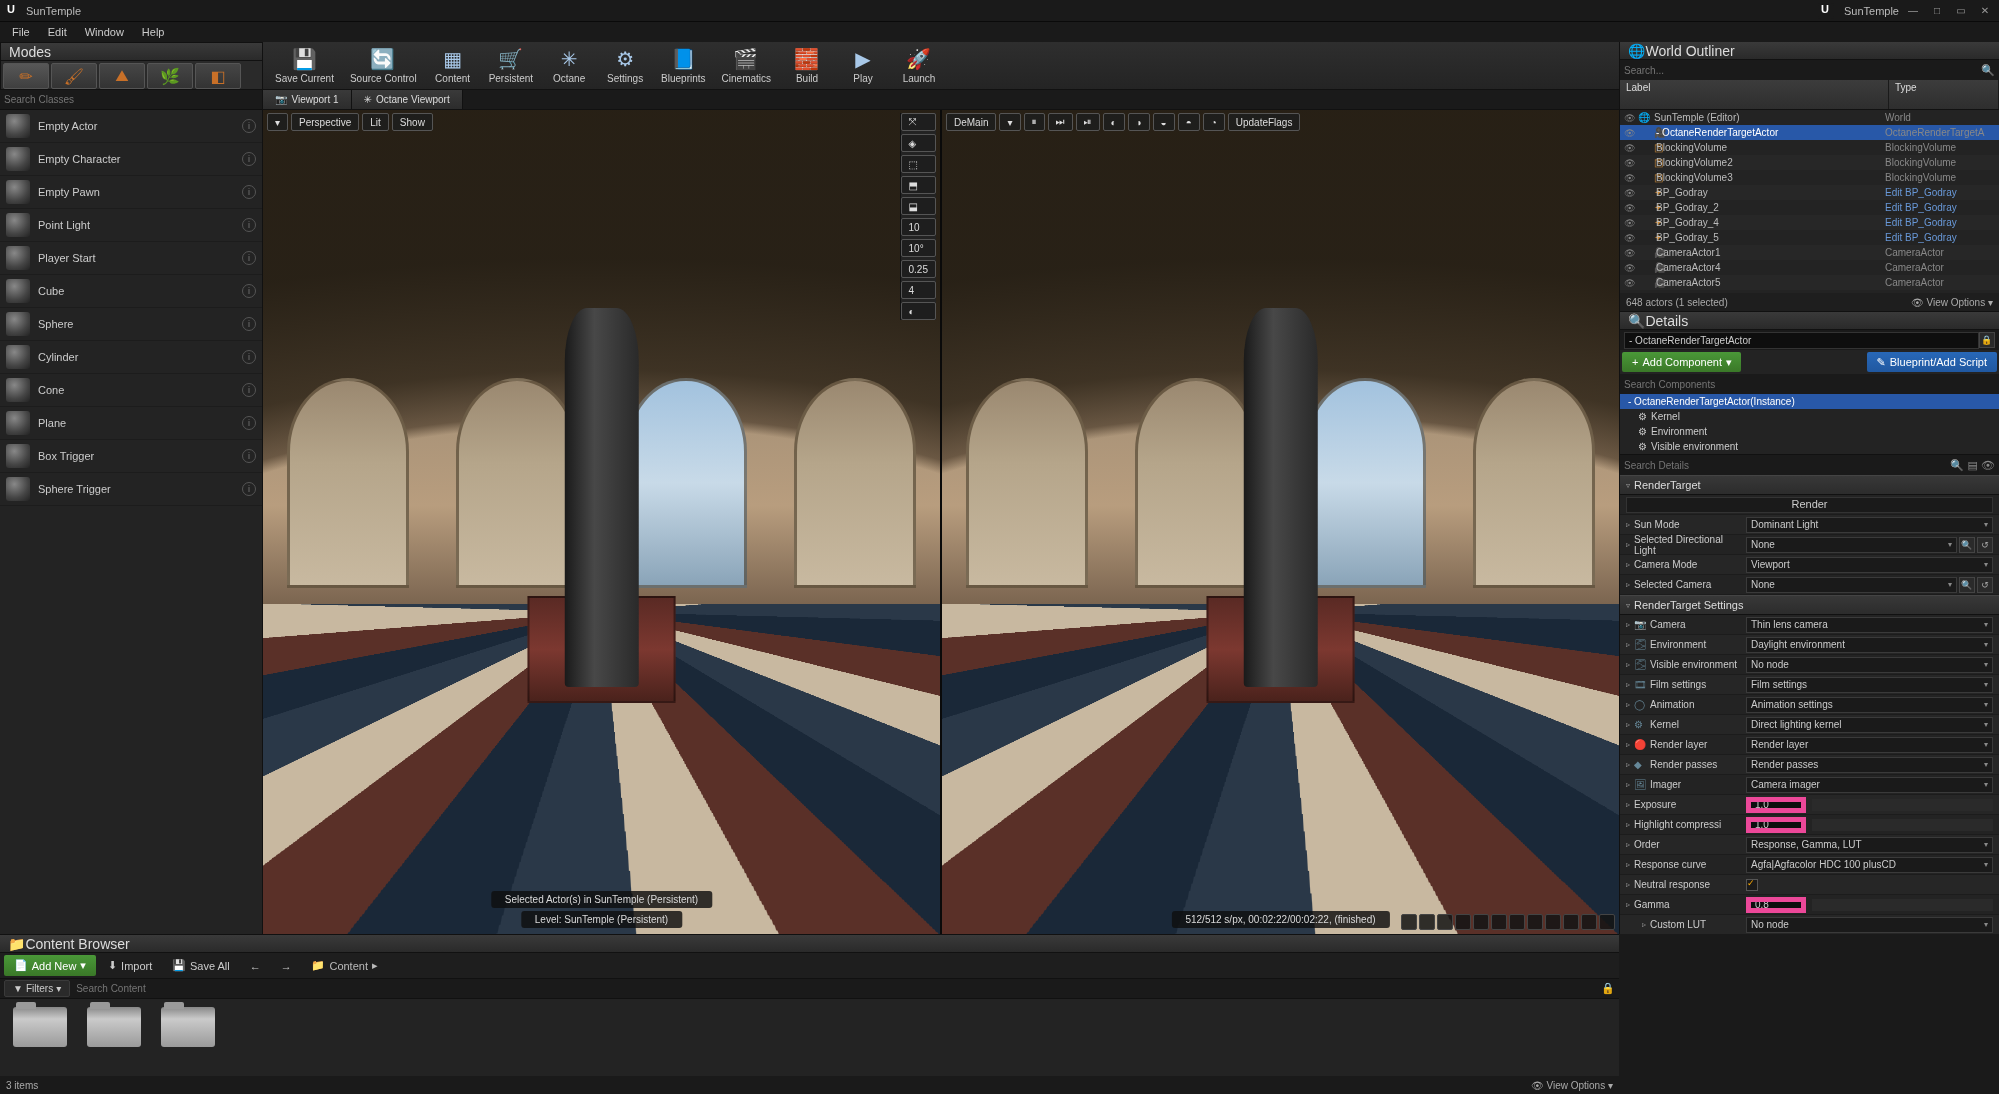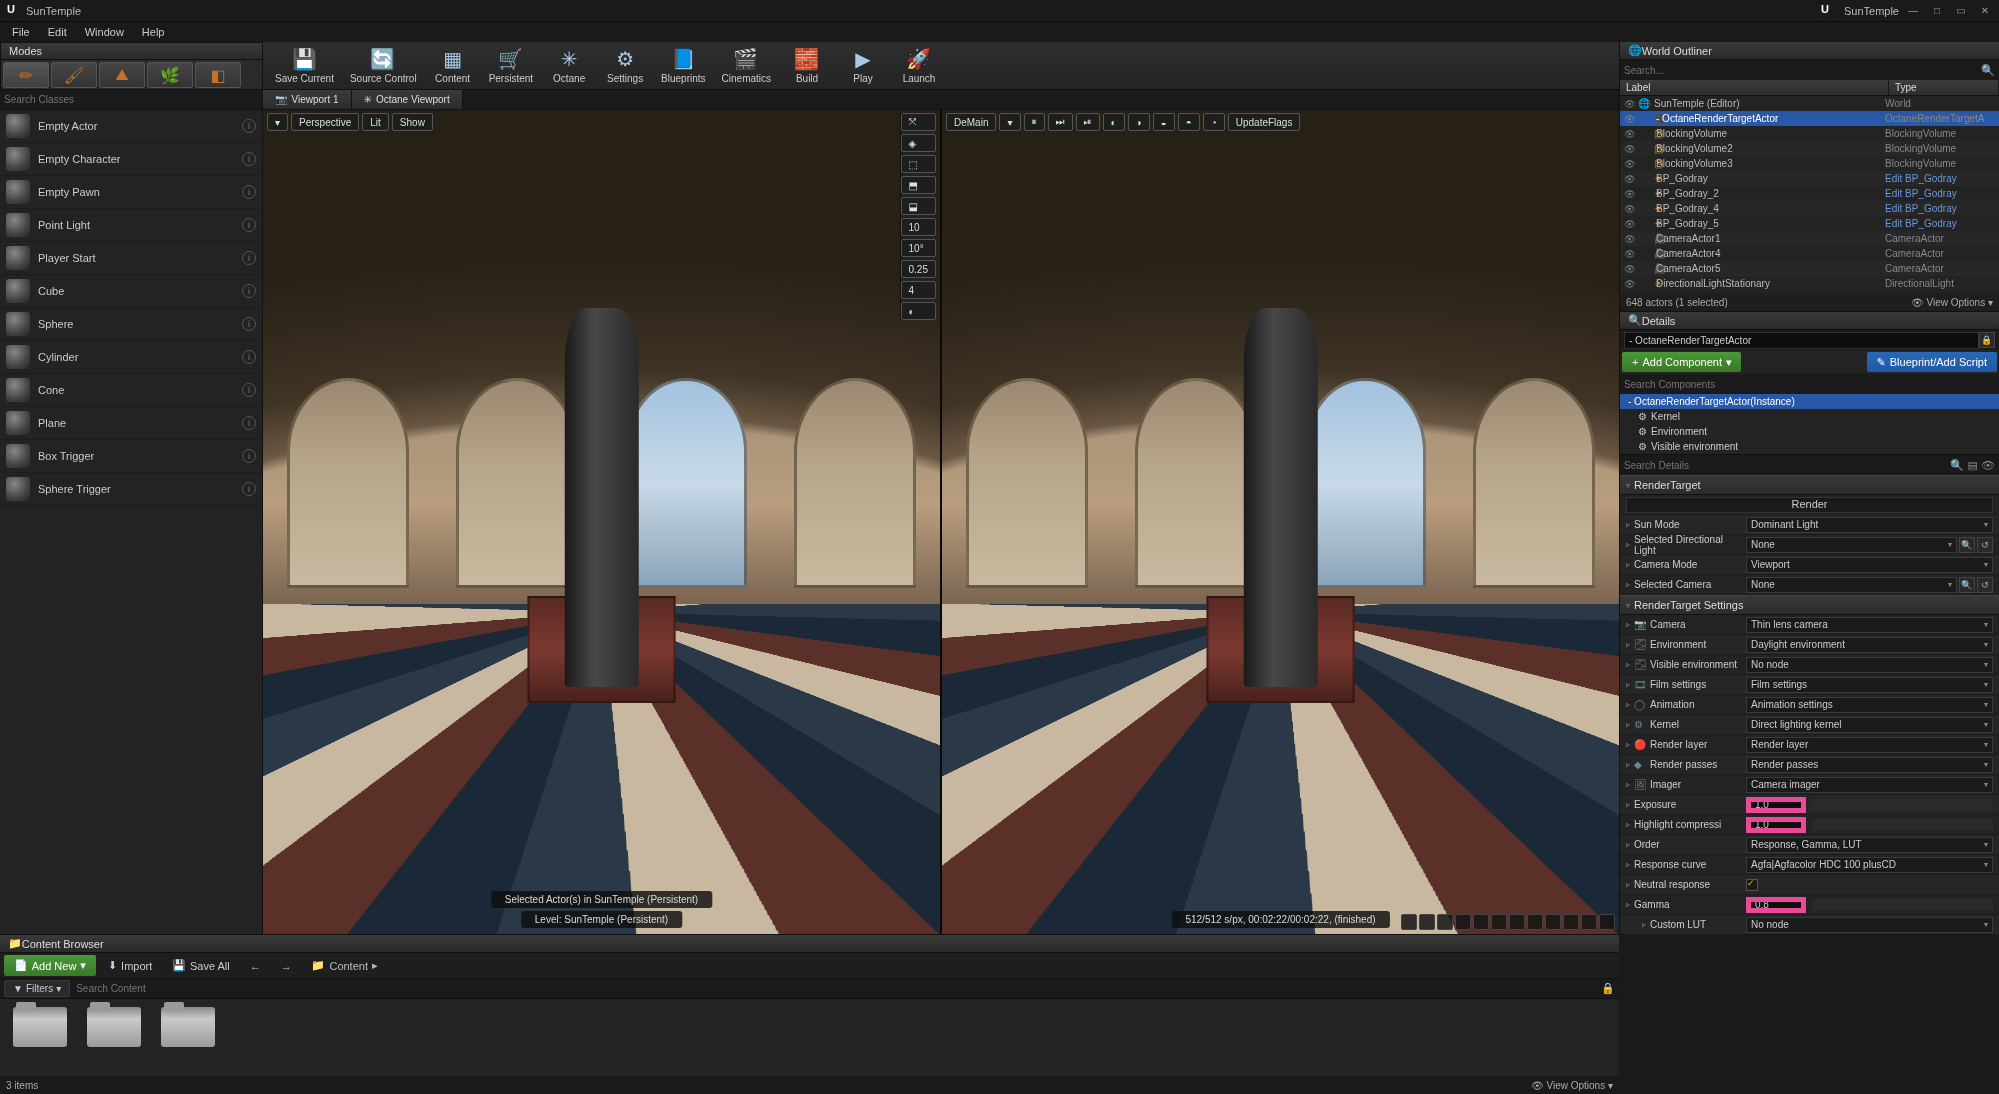--- a/index.html
+++ b/index.html
@@ -10,21 +10,21 @@
 .u-logo::before{content:"U";color:#fff;font-weight:bold;font-size:11px;position:absolute;left:3px;top:0}
 .title-right{margin-left:auto;display:flex;align-items:center;gap:4px}
 .win-btn{width:20px;height:16px;display:flex;align-items:center;justify-content:center;color:#999;font-size:10px}
 
 .menubar{height:20px;background:#1a1a1a;display:flex;align-items:center;padding:0 4px;gap:2px}
 .menu-item{padding:2px 8px;color:#ccc}
 
 .app{display:grid;grid-template-columns:263px 1fr 380px;grid-template-rows:48px 1fr 160px;height:1052px}
 
 .modes-hdr{grid-column:1;grid-row:1;background:#2a2a2a;border:1px solid #111;display:flex;flex-direction:column}
-.panel-tab{height:18px;background:linear-gradient(#3a3a3a,#2a2a2a);padding:2px 8px;color:#ddd;font-size:11px;display:flex;align-items:center;border-bottom:1px solid #111}
+.panel-tab{height:18px;background:linear-gradient(#3a3a3a,#2a2a2a);padding:2px 8px;color:#ddd;font-size:14px;display:flex;align-items:center;border-bottom:1px solid #111}
 .mode-icons{display:flex;gap:2px;padding:2px;flex:1;align-items:center}
 .mode-ico{width:46px;height:26px;background:linear-gradient(#464646,#333);border:1px solid #555;border-radius:2px;display:flex;align-items:center;justify-content:center;color:#c87028;font-size:16px}
 .mode-ico.active{background:linear-gradient(#575757,#3f3f3f)}
 
 .toolbar{grid-column:2/4;grid-row:1;background:linear-gradient(#2e2e2e,#242424);display:flex;align-items:center;padding:2px 6px;gap:4px;border-bottom:1px solid #111}
 .tb-btn{display:flex;flex-direction:column;align-items:center;padding:2px 6px;min-width:52px;gap:2px}
 .tb-ico{width:28px;height:24px;display:flex;align-items:center;justify-content:center;font-size:20px;color:#a8c8e8}
 .tb-txt{font-size:10px;color:#ccc;white-space:nowrap}
 
 .left-panel{grid-column:1;grid-row:2;background:#232323;border-right:1px solid #111;display:flex;flex-direction:column;overflow:hidden}
@@ -56,21 +56,21 @@
 .vp-toolbar.left{left:4px}
 .vp-toolbar.right{right:4px}
 .vp-pill{height:18px;padding:0 7px;background:rgba(30,30,30,.88);border:1px solid #555;border-radius:2px;color:#ddd;font-size:10px;display:flex;align-items:center;gap:3px}
 .vp-status{position:absolute;bottom:6px;left:50%;transform:translateX(-50%);padding:3px 14px;background:rgba(15,15,15,.82);border-radius:3px;color:#dadada;font-size:10px;white-space:nowrap;z-index:5}
 .vp-btmico{position:absolute;bottom:4px;right:4px;display:flex;gap:2px;z-index:5}
 .vp-btmico .ic{width:16px;height:16px;background:rgba(20,20,20,.85);border:1px solid #444;border-radius:2px}
 
 .right{grid-column:3;grid-row:1/3;display:flex;flex-direction:column;background:#232323;border-left:1px solid #111}
 .outliner{display:flex;flex-direction:column;height:270px;border-bottom:1px solid #111}
 .ol-search{height:20px;background:#1a1a1a;display:flex;align-items:center;padding:0 4px}
-.ol-hdr{height:16px;background:linear-gradient(#3c3c3c,#2e2e2e);display:flex;border-bottom:1px solid #111}
+.ol-hdr{height:30px;background:linear-gradient(#3c3c3c,#2e2e2e);display:flex;border-bottom:1px solid #111}
 .ol-hdr>div{padding:2px 6px;border-right:1px solid #1a1a1a;color:#ddd;font-size:10px}
 .ol-list{flex:1;overflow-y:auto;background:#232323}
 .ol-row{display:flex;align-items:center;height:15px;padding:0 4px;font-size:10px}
 .ol-row:nth-child(even){background:#272727}
 .ol-row.sel{background:#2858a8;color:#fff}
 .ol-eye{width:14px;color:#888;font-size:9px}
 .ol-ico{width:14px;font-size:10px;color:#c88838}
 .ol-label{flex:1;padding-left:2px}
 .ol-indent1{padding-left:16px}
 .ol-type{width:110px;color:#888;font-size:10px}

